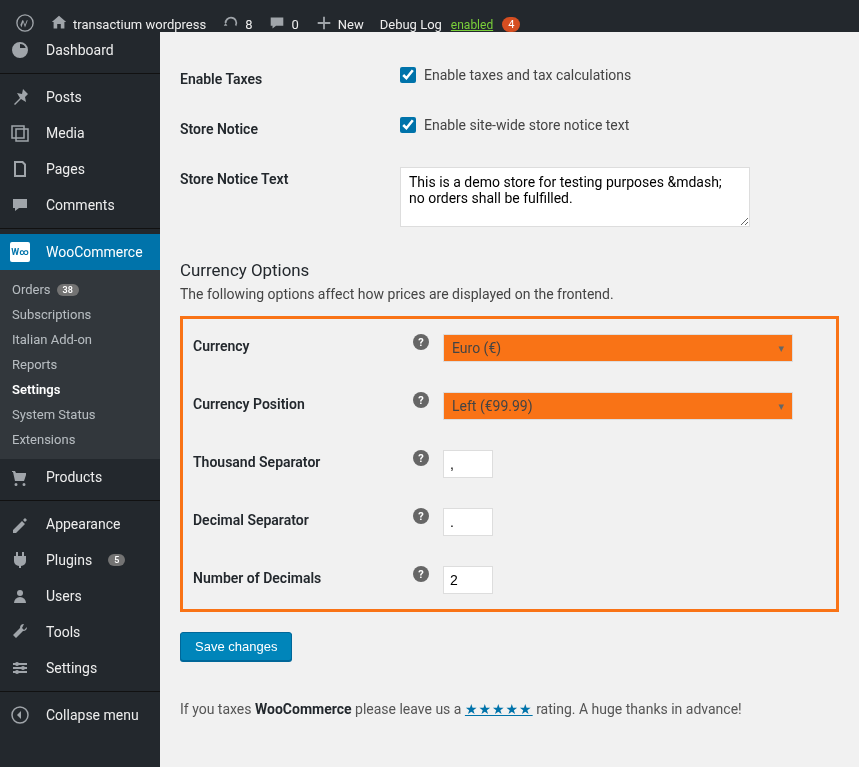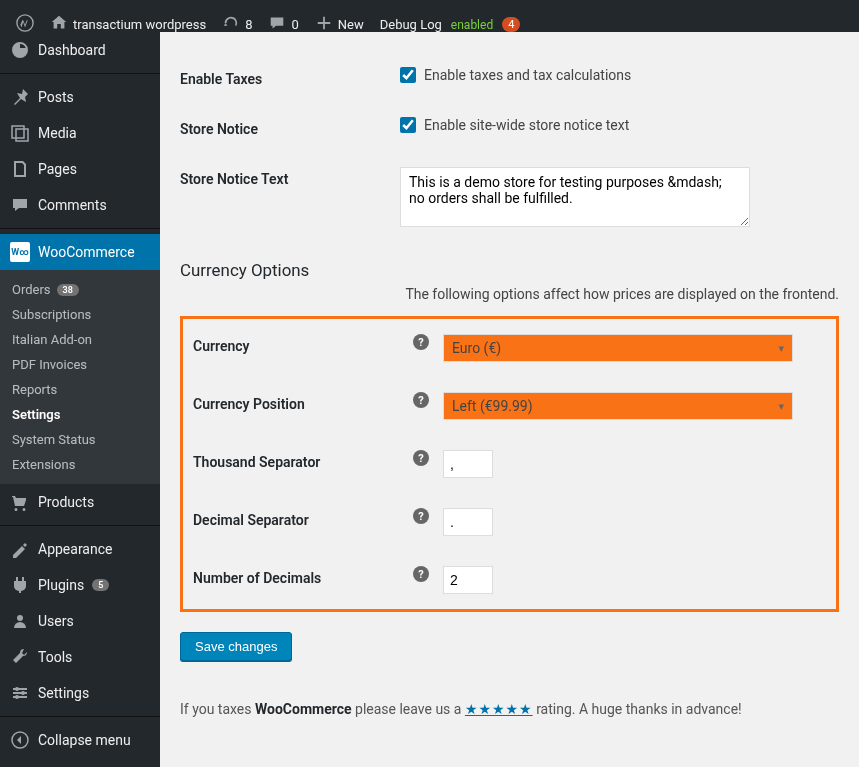--- a/index.html
+++ b/index.html
@@ -4,30 +4,30 @@
 <style>
 * { box-sizing: border-box; margin: 0; padding: 0; }
 body { font-family: -apple-system, BlinkMacSystemFont, "Segoe UI", Roboto, sans-serif; font-size: 13px; background: #f1f1f1; color: #444; }
 
 
 .toolbar { background: #23282d; color: #eee; height: 32px; display: flex; align-items: center; padding: 0 8px; font-size: 13px; }
 .toolbar-item { display: flex; align-items: flex-end; gap: 5px; padding: 0 8px; cursor: pointer; height: 100%; }
 .toolbar .wp-logo { width: 20px; height: 20px; }
 .toolbar .icon { width: 18px; height: 18px; fill: #a0a5aa; }
 .toolbar-label { color: #eee; }
-.toolbar .enabled-tag { color: #7ad03a; margin-left: 4px; font-size: 12px; }
+.toolbar .enabled-tag { color: #7ad03a; margin-left: 4px; font-size: 12px; text-decoration: underline; }
 .toolbar .red-badge { background: #d54e21; color: #fff; border-radius: 10px; padding: 1px 6px; font-size: 11px; margin-left: 4px; }
 
 
 .wrap { display: flex; }
 .sidebar { width: 160px; background: #23282d; color: #eee; padding-bottom: 20px; min-height: 735px;}
 .main { flex: 1; background: #f1f1f1; padding: 20px 20px 20px 20px; }
 
 
-.sidebar-item { display: flex; align-items: center; gap: 8px; padding: 8px 10px; cursor: pointer; color: #eee; font-size: 14px; position: relative; }
+.sidebar-item { display: flex; align-items: center; gap: 16px; padding: 8px 10px; cursor: pointer; color: #eee; font-size: 14px; position: relative; }
 .sidebar-item .icon { width: 20px; height: 20px; fill: #a0a5aa; }
 .sidebar-item.current { background: #0073aa; color: #fff; font-weight: 400; }
 .sidebar-item.current::after { content: ""; position: absolute; right: -8px; top: 50%; transform: translateY(-50%); border: 8px solid transparent; border-right-color: #f1f1f1; }
 .sidebar-item .wc-icon { background: #bb77ae; color:#fff; width:20px; height:20px; display:flex; align-items:center; justify-content:center; font-size:9px; border-radius:2px; font-weight:bold;}
 .sidebar-item.current .wc-icon { background:#fff; color:#0073aa; }
 .sidebar-sub { background: #32373c; padding: 7px 0; }
 .sidebar-sub-item { padding: 5px 12px; color: rgba(240,245,250,.7); font-size: 13px; cursor: pointer; display:flex; align-items:center; gap:6px;}
 .sidebar-sub-item.active { color: #fff; font-weight: 600; }
 .sidebar-separator { border-top: 1px solid #111; margin: 5px 0; height:0; }
 .count-badge { background: #737373; color: #fff; border-radius: 9px; padding: 1px 6px; font-size: 9px; font-weight:600;}
@@ -38,21 +38,21 @@
 .form-field { flex: 1; display: flex; align-items: flex-start; gap: 8px; }
 .form-field label { font-size: 14px; color: #444; }
 input[type="checkbox"] { width: 16px; height: 16px; accent-color: #0073aa; cursor:pointer; }
 textarea { width: 350px; height: 60px; border: 1px solid #ddd; padding: 6px 8px; font-family: inherit; font-size: 14px; resize: both; }
 .select-wide { width: 350px; height: 28px; border: 1px solid #ddd; background: #f97316; padding: 0 24px 0 8px; font-size: 14px; position: relative; display:flex; align-items:center; cursor:pointer; }
 .select-wide::after { content:"▾"; position:absolute; right:8px; color:#666; font-size:11px;}
 input[type="text"].small { width: 50px; height: 28px; border: 1px solid #ddd; padding: 0 6px; font-size: 14px; text-align:left; }
 .help-icon { width: 16px; height: 16px; background: #666; color: #fff; border-radius: 50%; display: inline-flex; align-items: center; justify-content: center; font-size: 11px; font-weight: bold; cursor:help; }
 
 h2 { font-size: 1.3em; color: #23282d; margin: 18px 0 6px; font-weight:400; }
-.subhead { font-size: 14px; color: #444; margin-bottom: 10px; text-align: right; }
+.subhead { font-size: 14px; color: #444; margin-bottom: 10px; }
 
 .red-box { border: 3px solid #f97316; padding: 0 10px; margin-top: 14px; }
 
 .save-btn { background: #0085ba; border: 1px solid #006799; color: #fff; padding: 6px 14px; font-size: 13px; border-radius: 3px; cursor: pointer; margin-top: 20px; box-shadow: 0 1px 0 #006799;}
 
 .footer-note { margin-top: 40px; font-size: 14px; color: #555; }
 .footer-note b { color: #23282d; }
 .stars { color: #0073aa; letter-spacing:1px; cursor:pointer; text-decoration:underline;}
 </style>
 </head>
@@ -140,23 +140,20 @@
         <span>Orders</span>
         <span class="count-badge">38</span>
       </div>
       <div class="sidebar-sub-item">
           <span>Subscriptions</span>
         </div>
       <div class="sidebar-sub-item">
           <span>Italian Add-on</span>
         </div>
       <div class="sidebar-sub-item">
-          <span>PDF Invoices</span>
-        </div>
-      <div class="sidebar-sub-item">
           <span>Reports</span>
         </div>
       <div class="sidebar-sub-item active">
           <span>Settings</span>
         </div>
       <div class="sidebar-sub-item">
           <span>System Status</span>
         </div>
       <div class="sidebar-sub-item">
           <span>Extensions</span>

